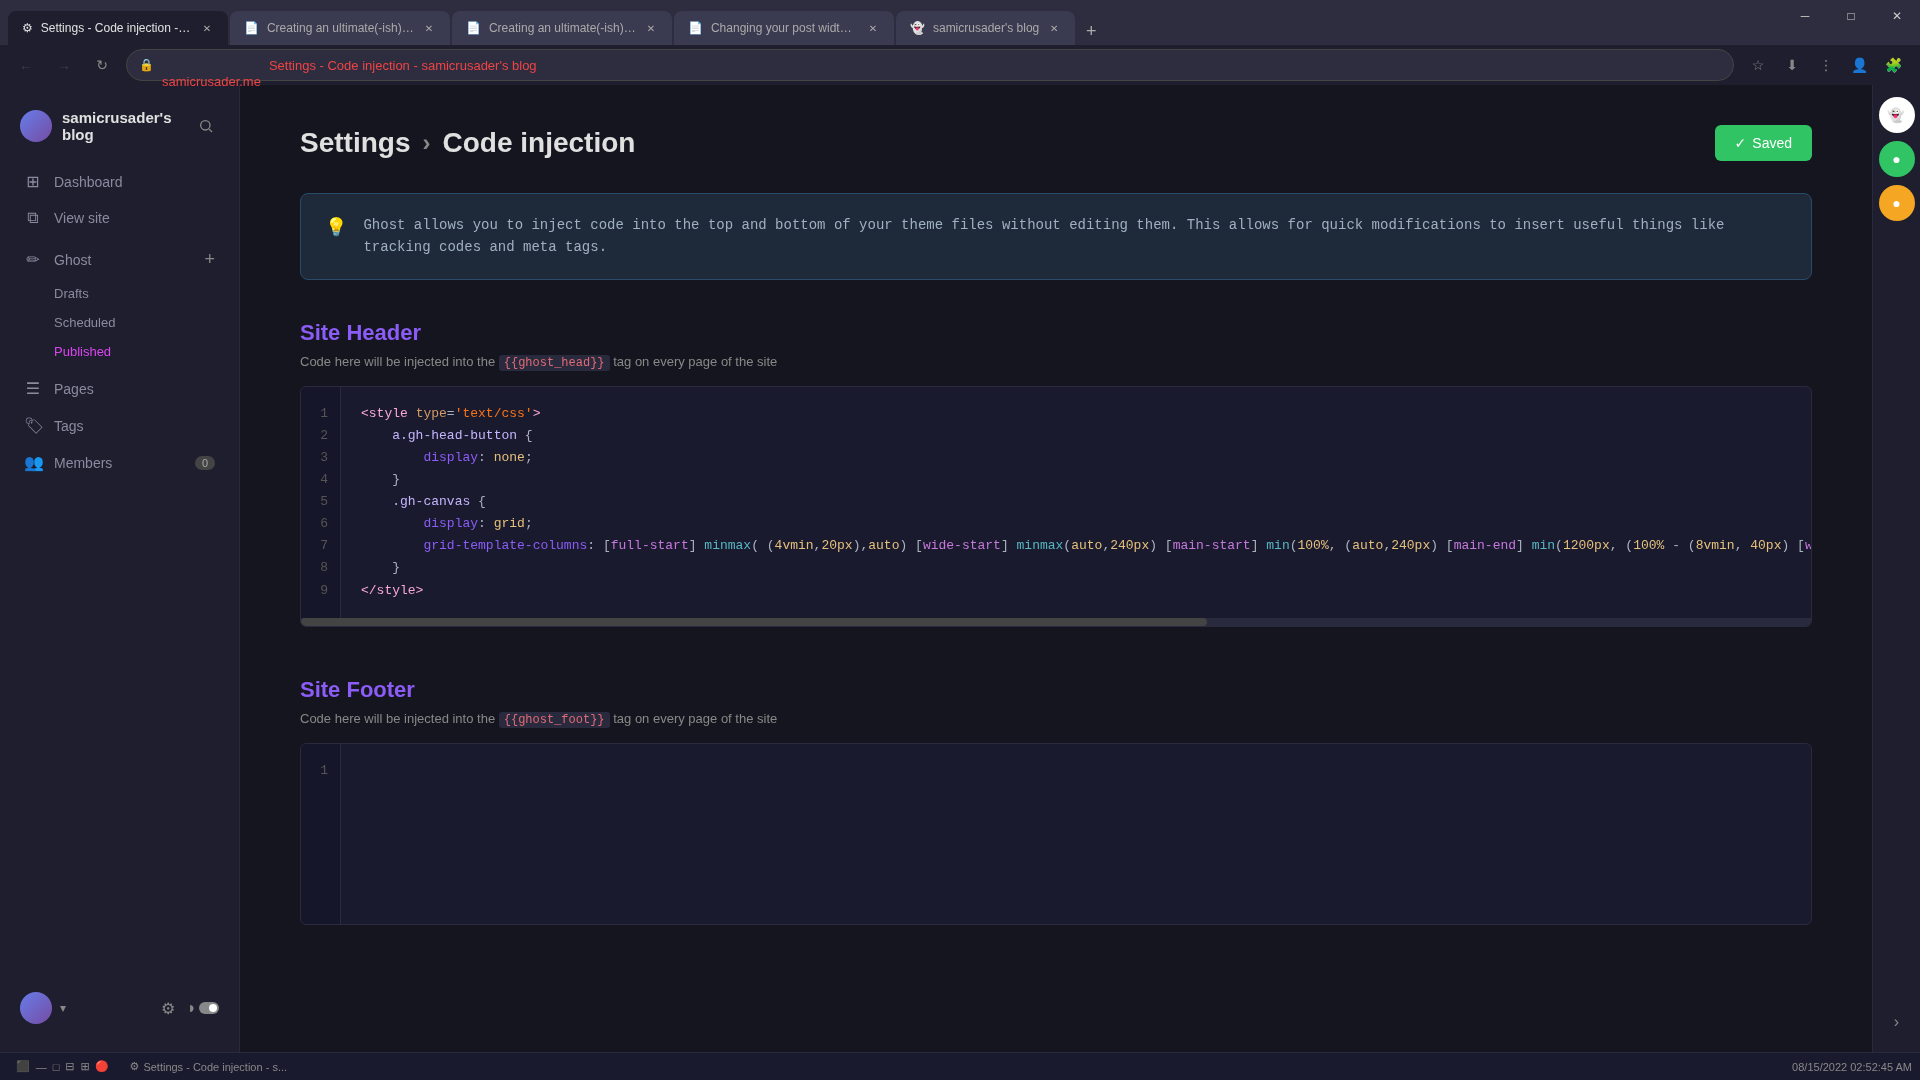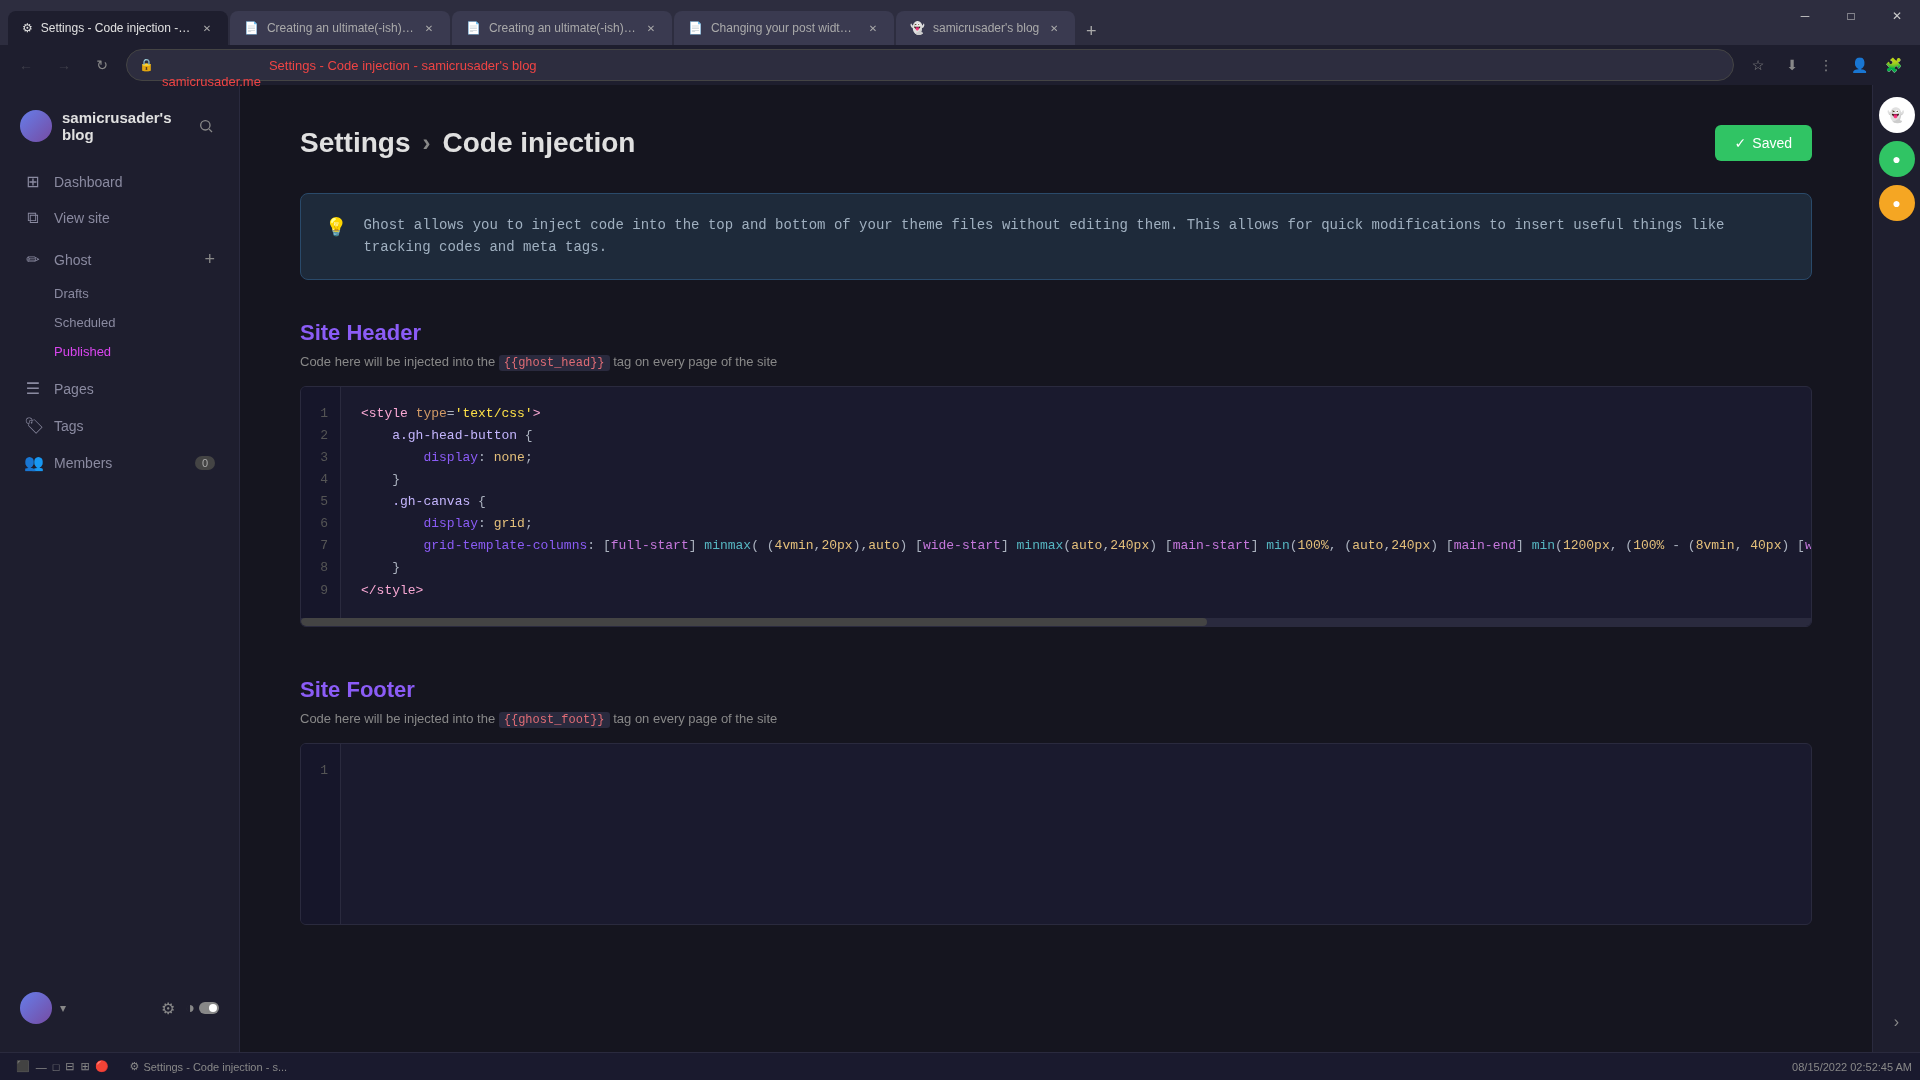--- a/index.html
+++ b/index.html
@@ -344,21 +344,21 @@
     .line-num { display: block; }
     .code-content {
       padding: 16px 20px;
       flex: 1;
       overflow-x: auto;
       white-space: pre;
       color: #abb2bf;
     }
     .code-tag { color: #f9a8d4; }
     .code-attr { color: #d19a66; }
-    .code-str { color: #fde047; margin-top: 24px; }
+    .code-str { color: #f97316; margin-top: 24px; }
     .code-selector { color: #c4b5fd; }
     .code-prop { color: #8b5cf6; }
     .code-val { color: #e5c07b; }
     .code-punct { color: #abb2bf; }
     .code-scrollbar {
       height: 8px;
       background: #2a2a3e;
       position: relative;
     }
     .code-scrollbar-thumb {

